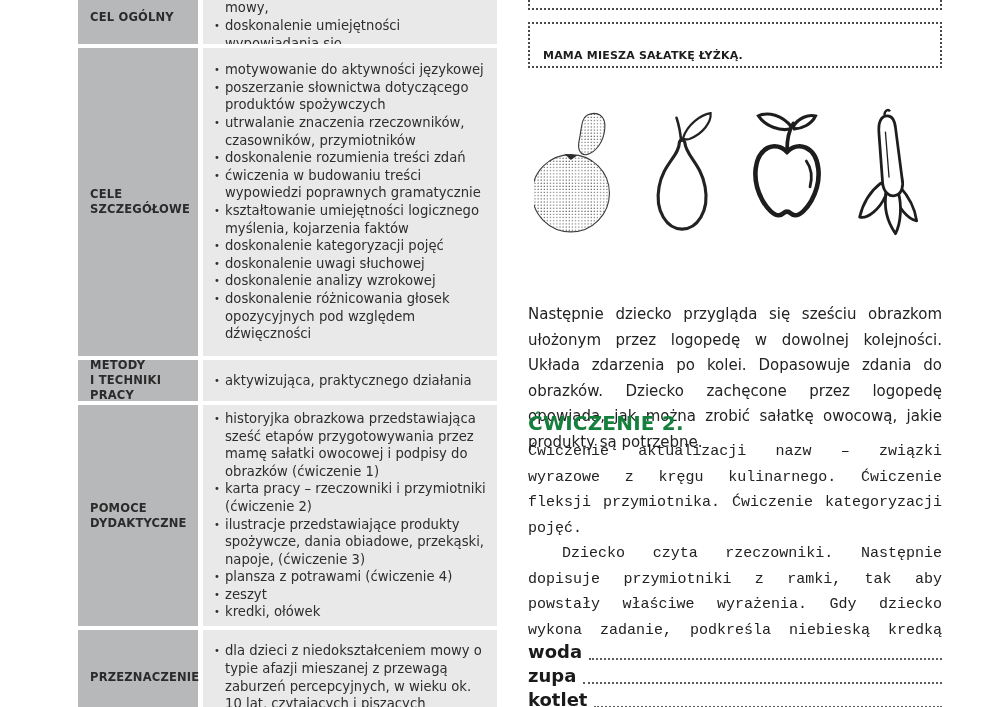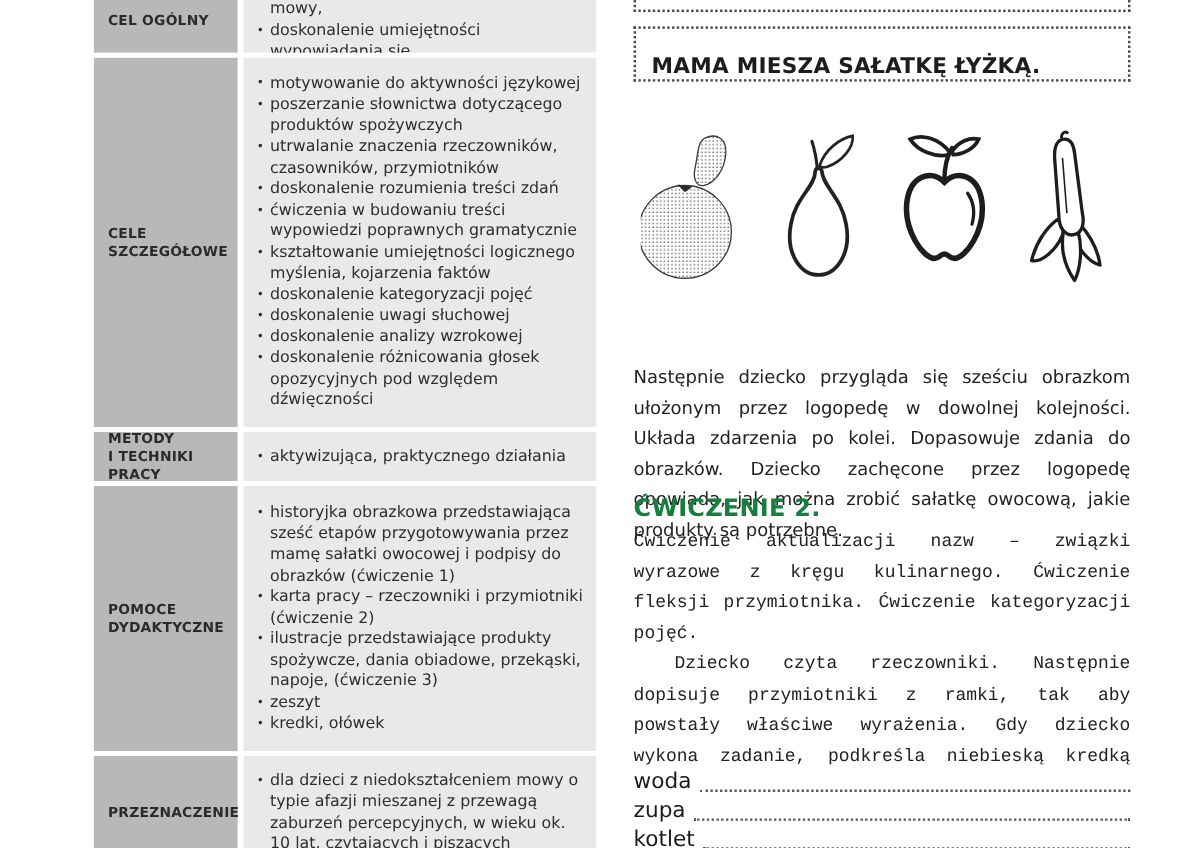--- a/index.html
+++ b/index.html
@@ -39,32 +39,32 @@
     font-size:13.2px;line-height:17.6px;color:#2e2e2e;
   }
   .blist li::before{content:"•";position:absolute;left:1px;top:0;font-size:10px;line-height:17.6px;color:#2e2e2e;}
   
   .rcol-abs{position:absolute;left:528px;width:414px;}
   .sentence-box-top{top:-40px;height:50px;border:2px dotted var(--dot);}
   .sentence-box{
     top:22px;height:46px;border:2px dotted var(--dot);
     display:flex;align-items:center;padding-left:13px;
   }
-  .sentence-text{font-weight:bold;font-size:18px;letter-spacing:.2px;color:#1d1d1d;margin-top:21px;}
+  .sentence-text{font-weight:bold;font-size:11px;letter-spacing:.2px;color:#1d1d1d;margin-top:21px;}
   .fruit-row{top:95px;height:155px;display:flex;justify-content:space-between;align-items:center;padding:0 6px;}
   .fruit-row svg{display:block;}
   .para{font-size:15px;line-height:25.5px;text-align:justify;color:#222;}
   .p1{top:257px;margin-top:45px;}
   .ex2-head{top:411px;font-weight:bold;font-size:20px;letter-spacing:.2px;color:#15803d;}
   .ex2-body{top:439px;max-height:198px;overflow:hidden;font-family:Liberation Mono, monospace;}
   .ex2-body p{font-size:15px;line-height:25.5px;text-align:justify;color:#222;}
   .ex2-body p.indent{text-indent:34px;}
   .word-list{top:640px;}
   .word-row{display:flex;align-items:flex-end;height:24px;}
-  .word-label{font-weight:normal;font-size:18px;line-height:24px;color:#1a1a1a;}
+  .word-label{font-weight:bold;font-size:18px;line-height:24px;color:#1a1a1a;}
   .leader{flex:1;margin-left:7px;margin-bottom:4px;border-bottom:2px dotted #5a5a5a;}
 </style>
 </head>
 <body>
 
 <div class="info-table">
     <div class="trow">
       <div class="tlabel">CEL OGÓLNY</div>
       <div class="tcontent">
         <ul class="blist">
@@ -101,20 +101,21 @@
       </div>
     </div>
     <div class="trow">
       <div class="tlabel">POMOCE
 DYDAKTYCZNE</div>
       <div class="tcontent">
         <ul class="blist">
           <li>historyjka obrazkowa przedstawiająca sześć etapów przygotowywania przez mamę sałatki owocowej i podpisy do obrazków (ćwiczenie 1)</li>
           <li>karta pracy – rzeczowniki i przymiotniki (ćwiczenie 2)</li>
           <li>ilustracje przedstawiające produkty spożywcze, dania obiadowe, przekąski, napoje, (ćwiczenie 3)</li>
+          <li>plansza z potrawami (ćwiczenie 4)</li>
           <li>zeszyt</li>
           <li>kredki, ołówek</li>
         </ul>
       </div>
     </div>
     <div class="trow">
       <div class="tlabel">PRZEZNACZENIE</div>
       <div class="tcontent">
         <ul class="blist">
           <li>dla dzieci z niedokształceniem mowy o typie afazji mieszanej z przewagą zaburzeń percepcyjnych, w wieku ok. 10 lat, czytających i piszących</li>

